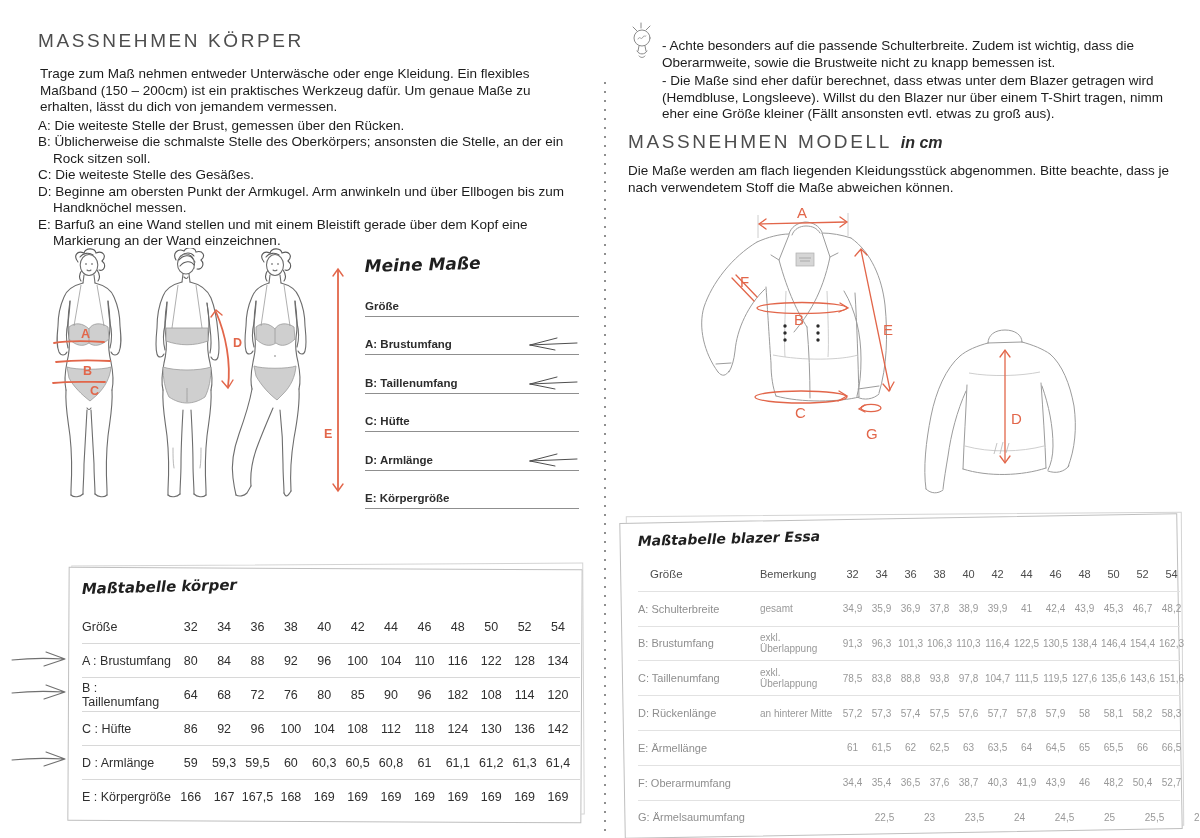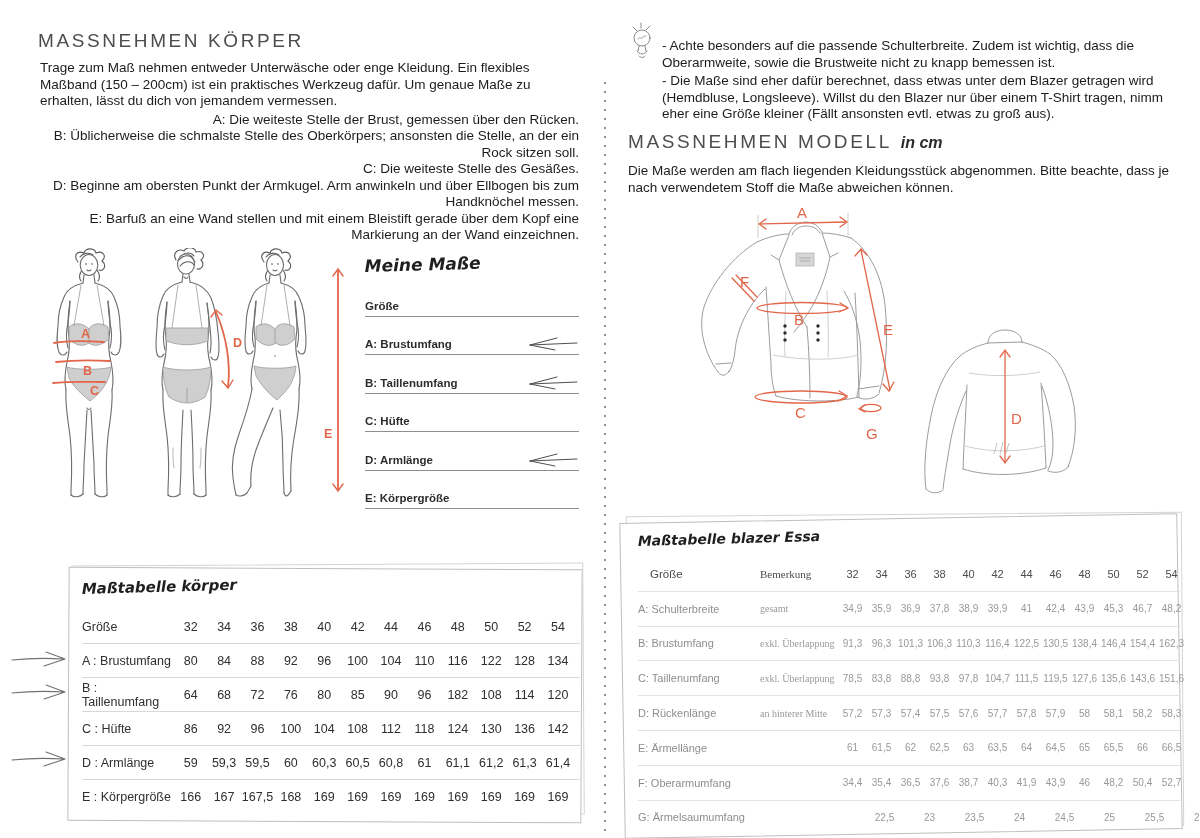--- a/index.html
+++ b/index.html
@@ -4,21 +4,21 @@
 <style>
   html,body{margin:0;padding:0;background:#fff;}
   .page{position:relative;width:1200px;height:838px;background:#ffffff;overflow:hidden;
         font-family:"Liberation Sans",sans-serif;color:#1e1e1e;}
   .abs{position:absolute;}
   .caps{position:absolute;margin:0;font-weight:400;font-size:19px;letter-spacing:2.6px;
         color:#4d4d4d;font-family:"Liberation Sans",sans-serif;white-space:nowrap;text-align:right;}
   .unit{font-size:16px;font-weight:700;font-style:italic;letter-spacing:0;color:#2b2b2b;margin-left:9px;}
   .tb{position:absolute;font-size:13.5px;line-height:16.5px;color:#1c1c1c;}
   .tb p{margin:2px;}
-  .mi{padding-left:15px;text-indent:-15px;text-align:right;}
+  .mi{padding-left:15px;text-indent:-15px;}
   .hand{font-family:"DejaVu Sans",sans-serif;font-style:italic;font-weight:700;color:#1f1f1f;
         transform:rotate(-1.6deg);transform-origin:left bottom;display:inline-block;}
   .divider{position:absolute;left:604px;top:82px;width:2px;height:756px;
            background-image:repeating-linear-gradient(to bottom,#8f8f8f 0 2px,transparent 2px 9px);}
   
   .mform{position:absolute;left:365px;top:256px;width:214px;}
   .mform-title{font-size:17px;height:22px;display:block;}
   .form-row{position:relative;height:37.5px;border-bottom:1.2px solid #8f8f8f;}
   .form-label{position:absolute;left:0;bottom:4px;font-size:11.5px;font-weight:700;color:#2d2d2d;}
   .fl-arrow{position:absolute;right:0;bottom:2px;}
@@ -32,41 +32,41 @@
   .kt-label{font-size:12.5px;color:#2f2f2f;}
   .kt-cell{font-size:12.5px;color:#2f2f2f;text-align:center;}
   
   .btable{position:absolute;left:622px;top:518px;width:558px;height:314px;box-sizing:border-box;
           padding:14px 0 0 16px;z-index:2;}
   .bt-title{font-size:14px;display:inline-block;margin-bottom:8px;}
   .bt-row{display:grid;grid-template-columns:122px 78px repeat(12,29px);align-items:center;height:33.8px;
           border-bottom:1px solid #e2e2e2;}
   .bt-row:last-child{border-bottom:none;gap:16px;}
   .bt-label{font-size:11px;color:#8e8e8e;}
-  .bt-note{font-size:10px;color:#999;font-family:Liberation Serif, serif;}
+  .bt-note{font-size:10px;color:#999;}
   .bt-cell{font-size:10px;color:#999;text-align:center;}
   .bt-head .bt-label{font-size:11.5px;color:#4c4c4c;padding-left:12px;}
   .bt-head .bt-note{font-size:11px;color:#4c4c4c;}
   .bt-head .bt-cell{font-size:11px;color:#4c4c4c;}
   
   .frame{position:absolute;border:1.4px solid #bfbfbf;z-index:1;background:#fff;}
   .frame2{position:absolute;border:1px solid #d4d4d4;z-index:0;background:#fff;}
   .figlbl{font-family:"Liberation Sans",sans-serif;font-size:12.5px;font-weight:700;}
   .jlbl{font-family:"Liberation Sans",sans-serif;font-size:15px;font-weight:400;}
 </style>
 </head>
 <body>
 
 <div class="page">
 
   <div class="divider"></div>
 
   <h1 class="caps" style="left:38px;top:30px;">MASSNEHMEN KÖRPER</h1>
 
-  <div class="tb" style="left:38px;top:58px;width:541px;">
+  <div class="tb" style="left:38px;top:64px;width:541px;">
     <p>Trage zum Maß nehmen entweder Unterwäsche oder enge Kleidung. Ein flexibles Maßband (150 – 200cm) ist ein praktisches Werkzeug dafür. Um genaue Maße zu erhalten, lässt du dich von jemandem vermessen.</p>
     <div>
         <div class="mi">A: Die weiteste Stelle der Brust, gemessen über den Rücken.</div>
         <div class="mi">B: Üblicherweise die schmalste Stelle des Oberkörpers; ansonsten die Stelle, an der ein Rock sitzen soll.</div>
         <div class="mi">C: Die weiteste Stelle des Gesäßes.</div>
         <div class="mi">D: Beginne am obersten Punkt der Armkugel. Arm anwinkeln und über Ellbogen bis zum Handknöchel messen.</div>
         <div class="mi">E: Barfuß an eine Wand stellen und mit einem Bleistift gerade über dem Kopf eine Markierung an der Wand einzeichnen.</div>
       </div>
   </div>
 

